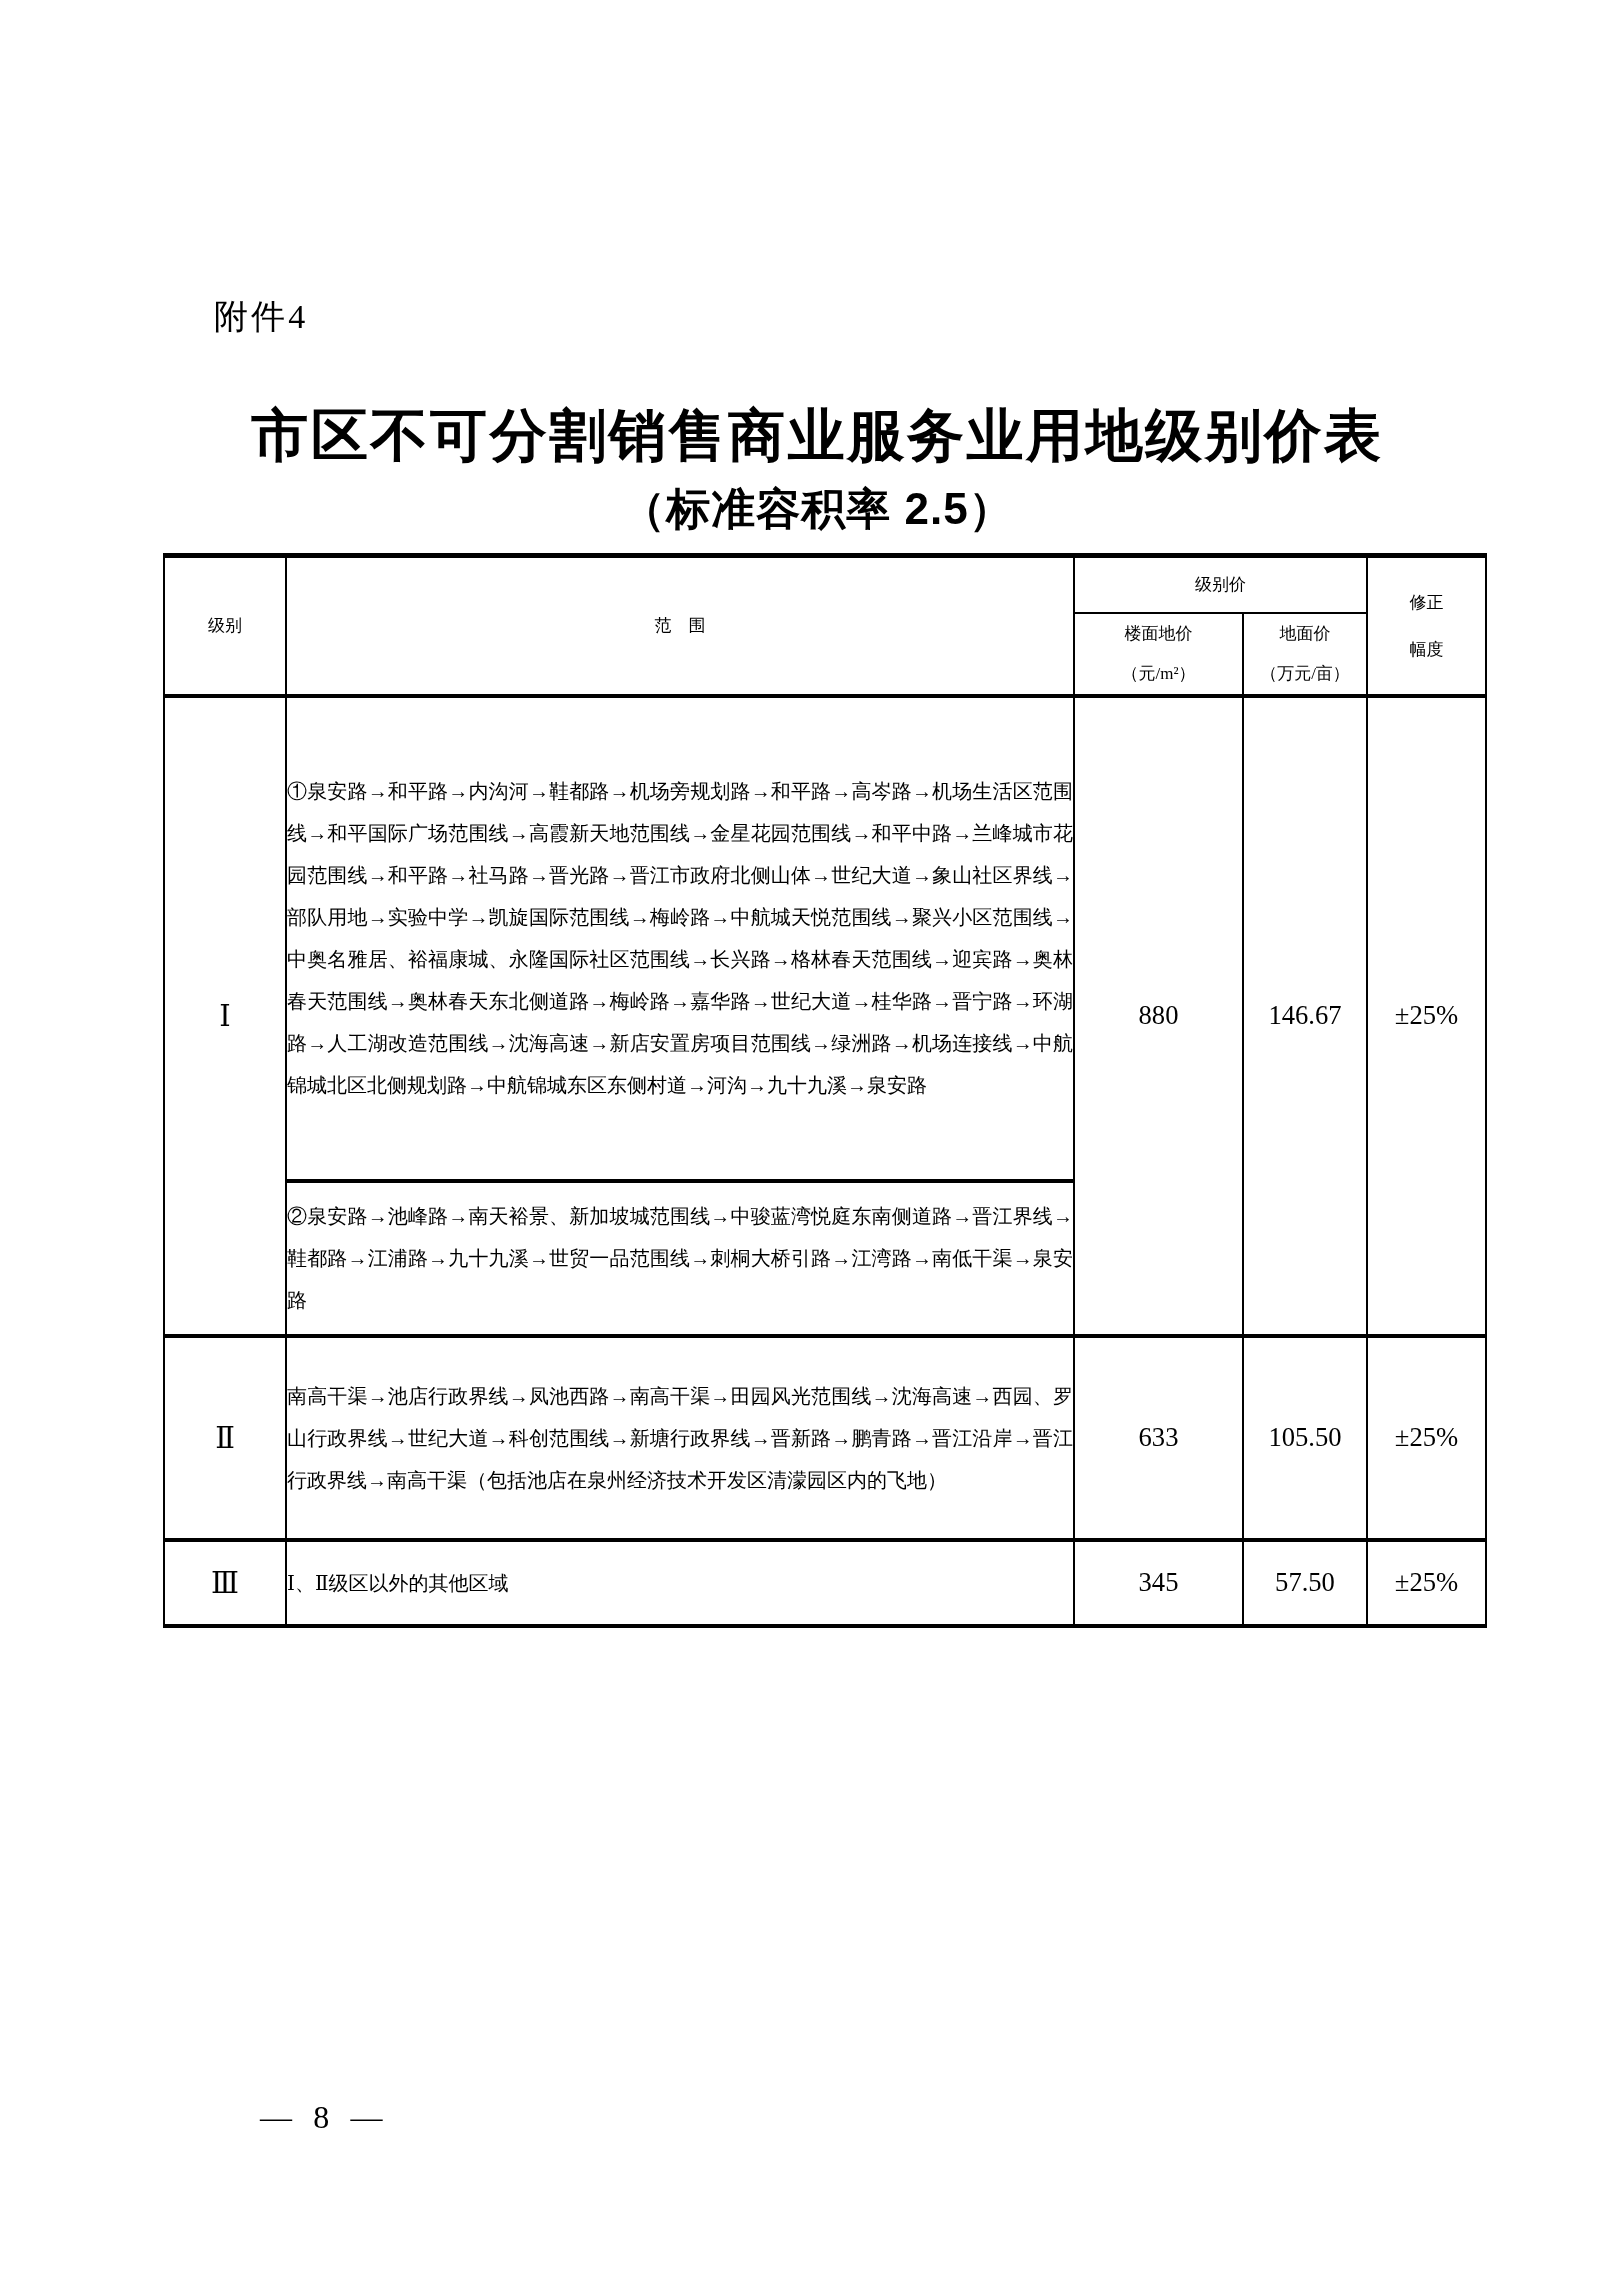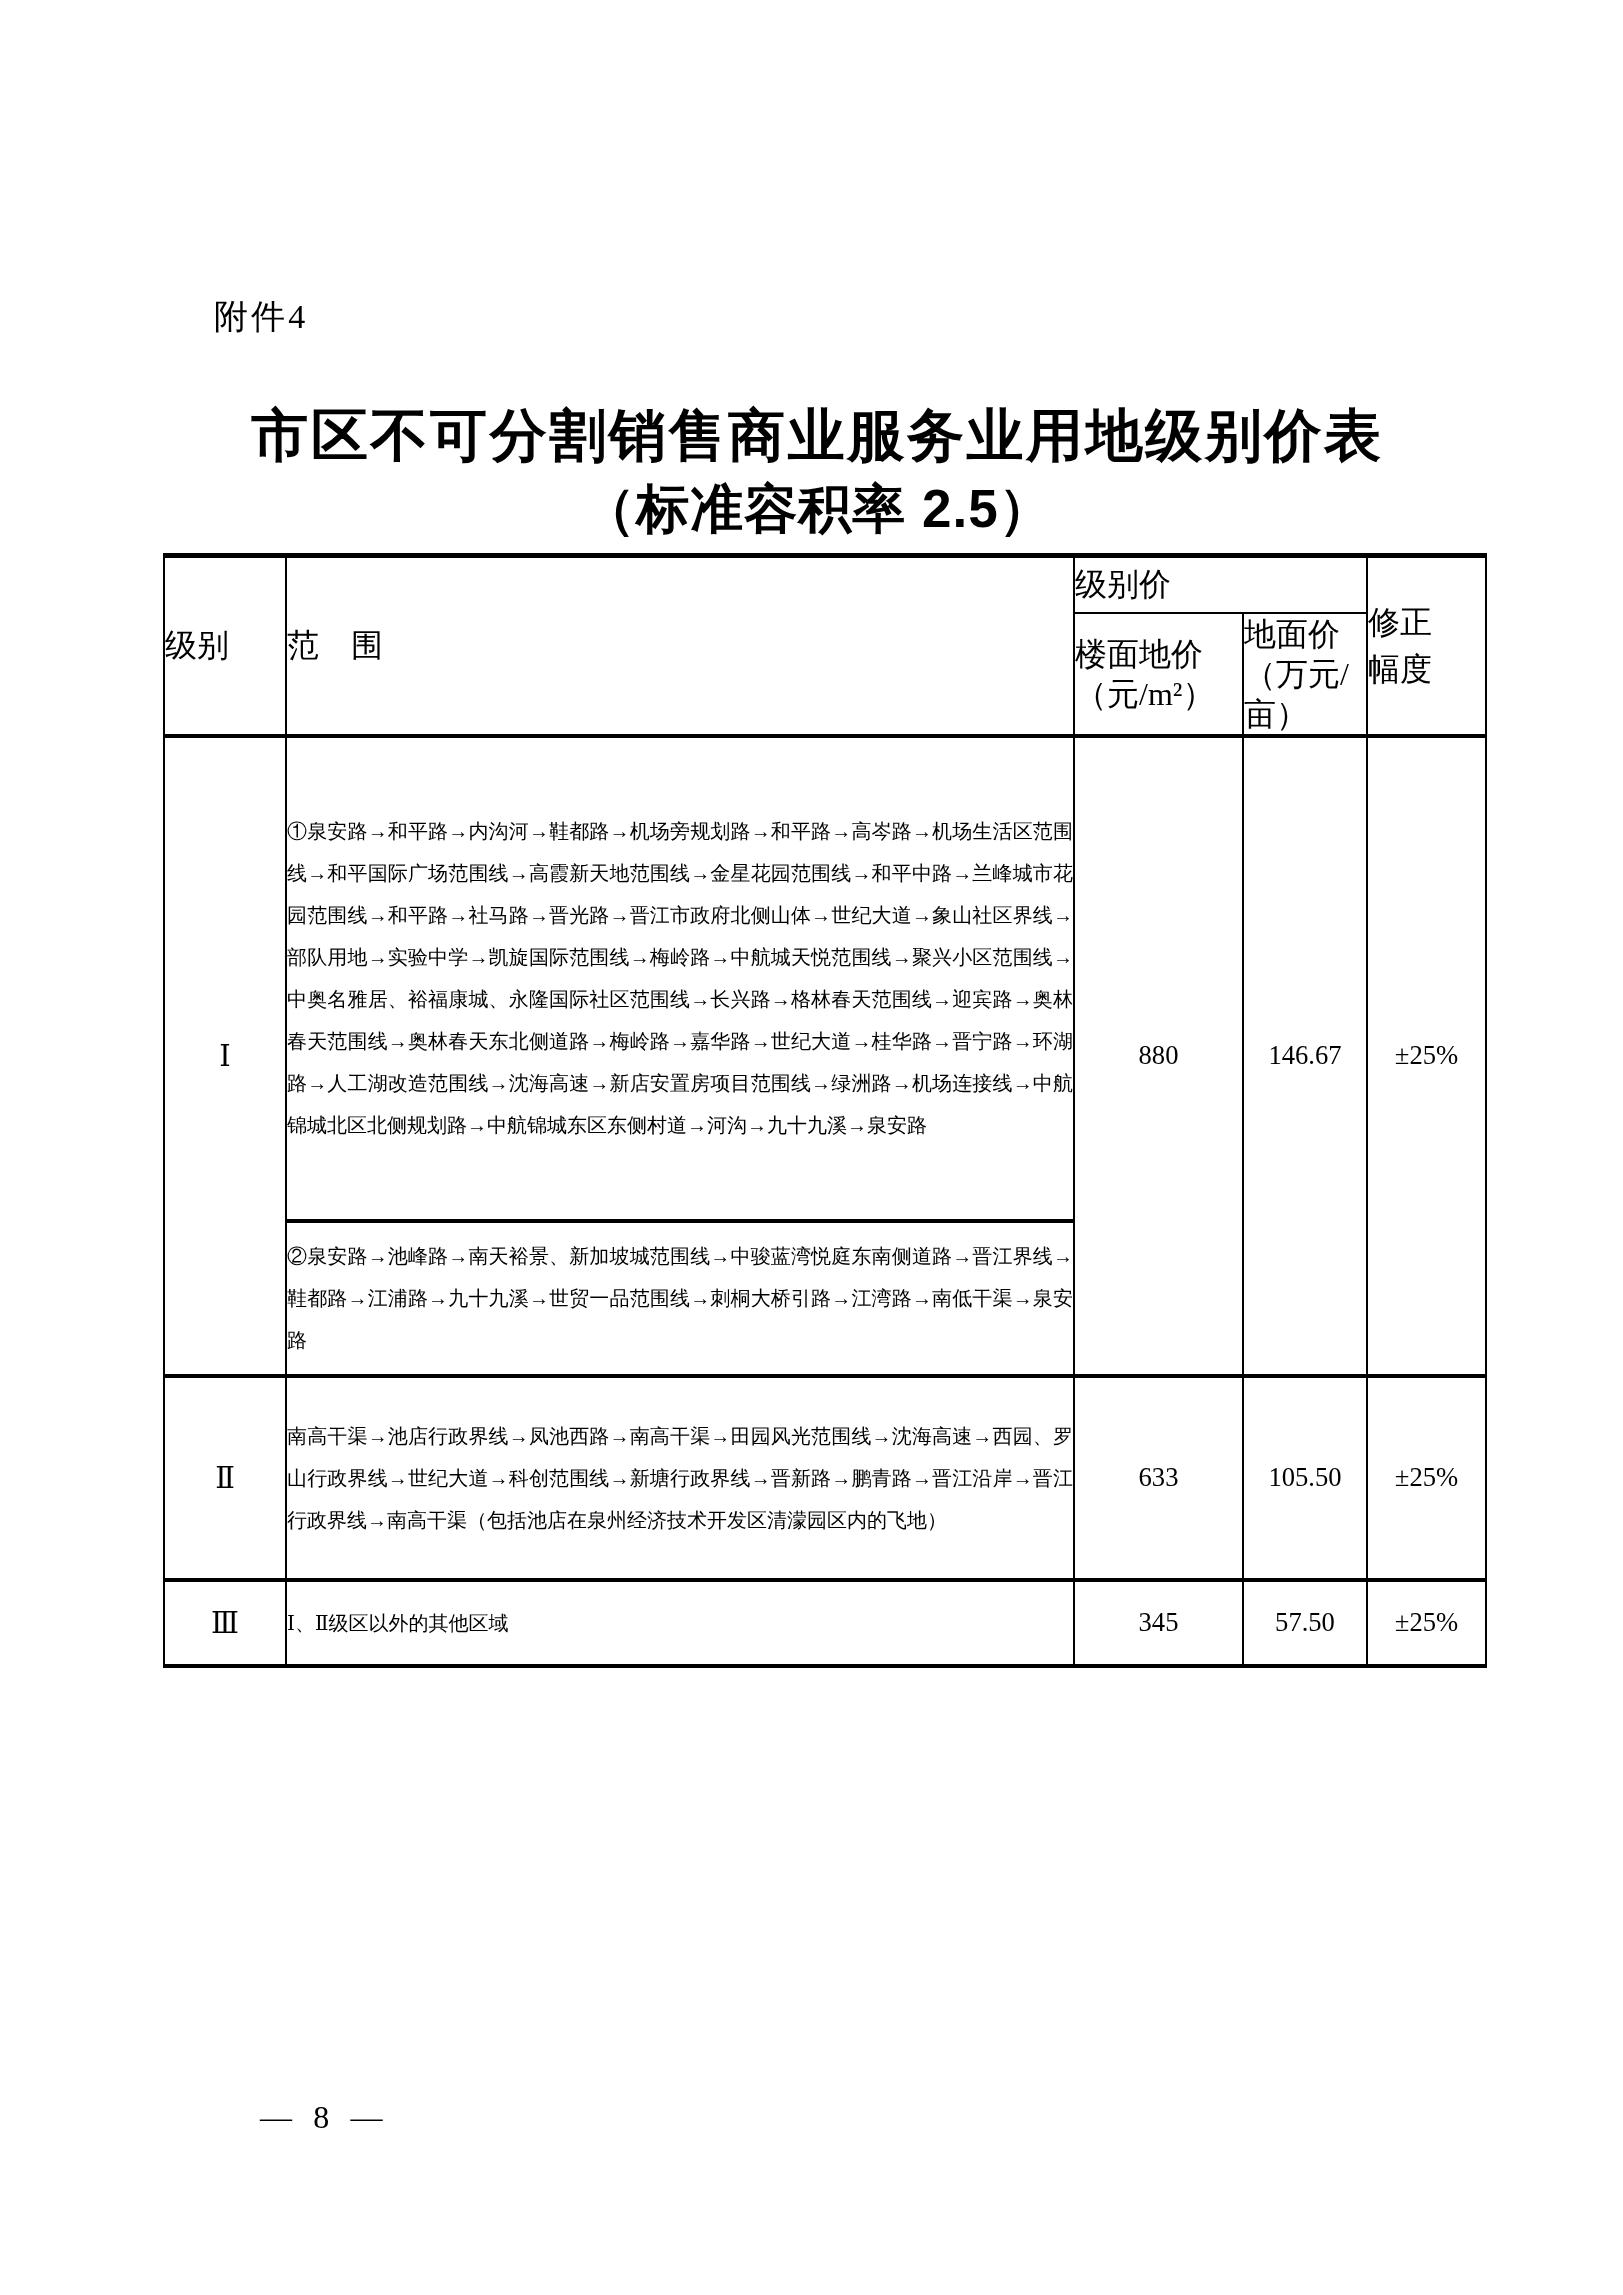--- a/index.html
+++ b/index.html
@@ -36,21 +36,21 @@
     font-weight: 700;
   }
   .doc-title .line1 {
     font-size: 57px;
     line-height: 75px;
     letter-spacing: 2.6px;
     white-space: nowrap;
     margin-top: 40px;
   }
   .doc-title .line2 {
-    font-size: 53px;
+    font-size: 44px;
     line-height: 71px;
     letter-spacing: 1px;
     white-space: nowrap;
   }
 
   
   table.price-table {
     position: absolute;
     left: 163px;
     top: 553px;
@@ -70,22 +70,22 @@
     overflow: hidden;
   }
   
   tr.hdr-row-1 > * { border-top-width: 5.1px; }
   .sep-below-header { border-top-width: 4.6px !important; }
   .sep-thick-top    { border-top-width: 4.1px !important; }
   th.price-group    { border-bottom-width: 3.6px; }
 
   
   th {
-    font-size: 32px;
-    text-align: left;
+    font-size: 17px;
+    text-align: center;
   }
   th .hline { line-height: 40px; }
   th.corr-cell .hline { line-height: 47px; }
   tr.hdr-row-1 { height: 57px; }
   tr.hdr-row-2 { height: 79px; }
 
   
   tr.row-i-a  { height: 485px; }
   tr.row-i-b  { height: 155px; margin-top: 42px; }
   tr.row-ii   { height: 204px; }

